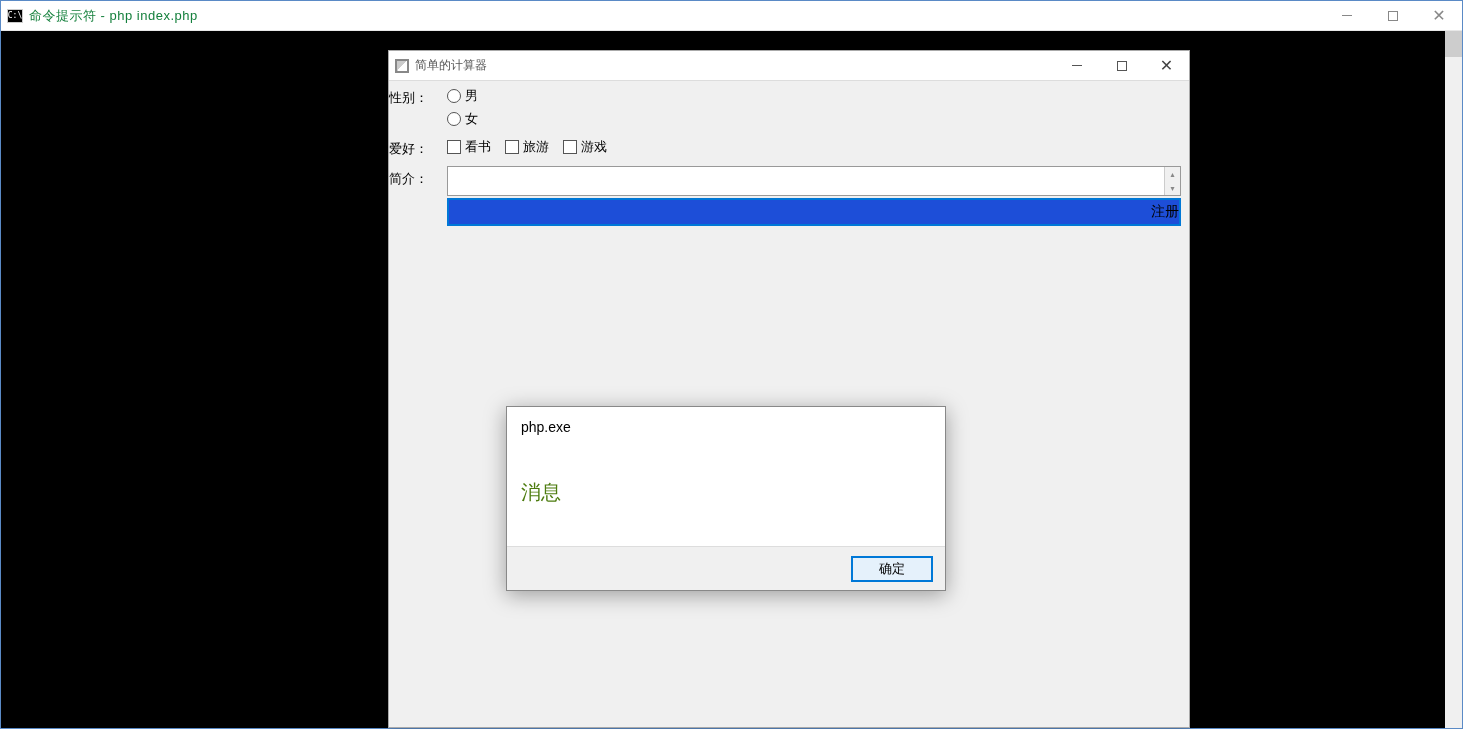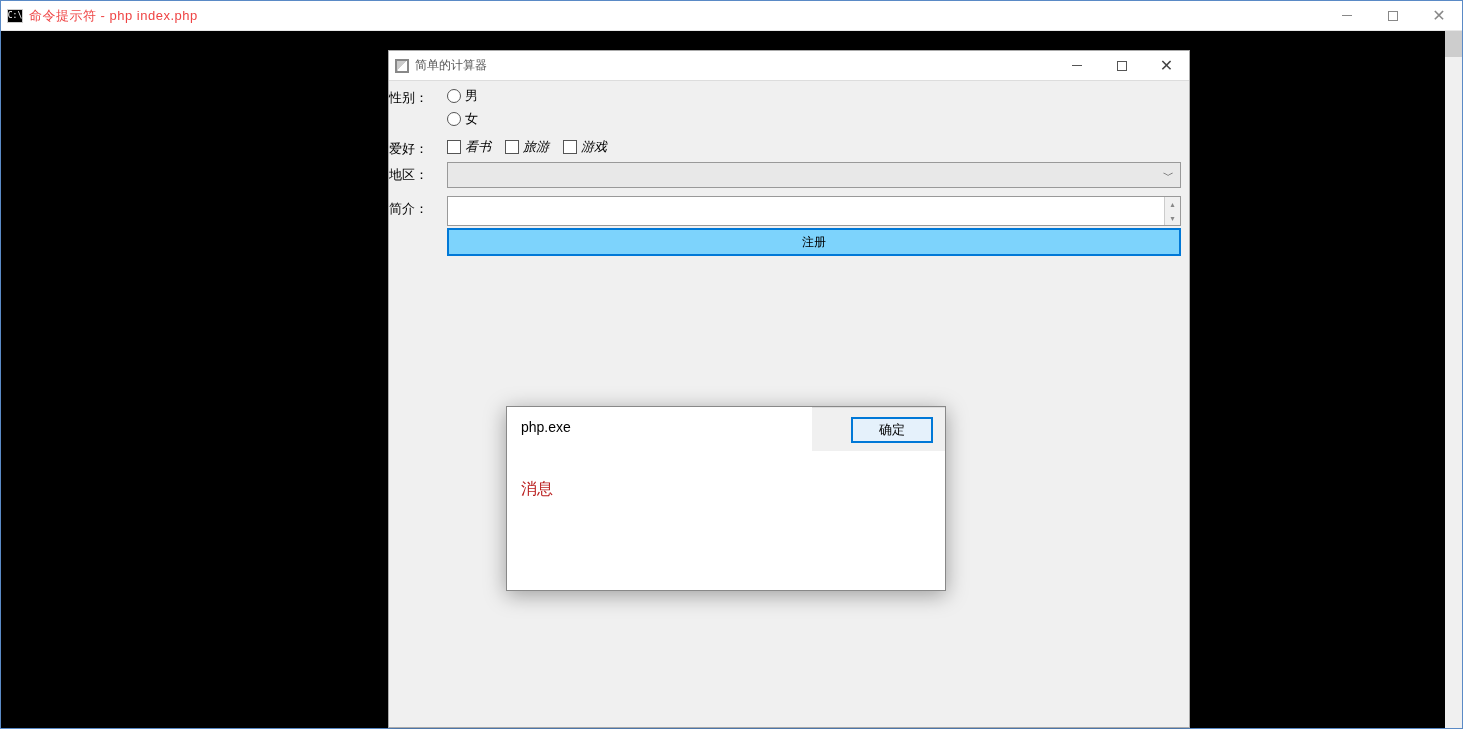--- a/index.html
+++ b/index.html
@@ -30,21 +30,21 @@
     color: #888;
     border-bottom: 1px solid #e8e8e8;
   }
   .console-icon {
     width: 16px; height: 14px;
     background: #000; border: 1px solid #ccc;
     display: flex; align-items: center; justify-content: center;
     color: #fff; font-size: 8px; font-family: monospace;
     margin-right: 6px;
   }
-  .console-title { font-size: 13px; color: #ef4444; font-family: "Microsoft YaHei", sans-serif; letter-spacing: 0.5px; }
+  .console-title { font-size: 13px; color: #15803d; font-family: "Microsoft YaHei", sans-serif; letter-spacing: 0.5px; }
   .console-ctrls { margin-left: auto; display: flex; }
   .console-ctrls .ctrl {
     width: 46px; height: 29px;
     display: flex; align-items: center; justify-content: center;
     color: #888; font-size: 14px;
   }
   .console-body {
     flex: 1;
     background: #000;
     color: #c0c0c0;
@@ -141,21 +141,21 @@
   .radio-dot {
     width: 14px; height: 14px;
     border: 1px solid #555; border-radius: 50%;
     background: #fff;
   }
   .check-box {
     width: 14px; height: 14px;
     border: 1px solid #555;
     background: #fff;
   }
-  .check-group { display: flex; gap: 14px; padding-top: 2px; align-items: center; font-style: italic;}
+  .check-group { display: flex; gap: 14px; padding-top: 2px; align-items: center;}
   .combo {
     width: 100%;
     height: 26px;
     border: 1px solid #999;
     background: #e8e8e8;
     display: flex; align-items: center; justify-content: flex-end;
     padding: 0 6px;
   }
   .combo .chev { color: #444; font-size: 11px; }
   .textarea-wrap {
@@ -173,47 +173,47 @@
     display: flex; flex-direction: column;
   }
   .textarea-spin div {
     flex: 1; display: flex; align-items: center; justify-content: center;
     font-size: 8px; color: #888;
   }
   .submit-btn {
     width: 100%;
     height: 28px;
     border: 2px solid #0078d7;
-    background: #7dd3fc;
+    background: #1d4ed8;
     color: #000;
-    font-size: 12px;
-    display: flex; align-items: center; justify-content: center;
+    font-size: 14px;
+    display: flex; align-items: center; justify-content: flex-end;
     margin-top: 2px;
   }
 
   
   .msg-dialog {
     position: absolute;
     left: 506px;
     top: 406px;
     width: 440px;
     height: 185px;
     background: #fff;
     border: 1px solid #888;
     box-shadow: 0 4px 20px rgba(0,0,0,.35);
     display: flex;
-    flex-direction: row;
+    flex-direction: column;
   }
   .msg-body {
     flex: 1;
     padding: 12px 14px 8px 14px;
     background: #fff;
   }
   .msg-body .msg-title { font-size: 14px; color: #000; margin-bottom: 18px; }
-  .msg-body .msg-heading { font-size: 16px; color: #b91c1c; margin-bottom: 14px; margin-top: 44px; }
+  .msg-body .msg-heading { font-size: 20px; color: #4d7c0f; margin-bottom: 14px; margin-top: 44px; }
   .msg-body .msg-text { font-size: 14px; color: #000; }
   .msg-footer {
     height: 44px;
     background: #f0f0f0;
     display: flex; align-items: center; justify-content: flex-end;
     padding: 0 12px;
     border-top: 1px solid #ddd;
   }
   .msg-ok {
     width: 82px; height: 26px;
@@ -306,29 +306,20 @@
             <span>旅游</span>
           </div>
           <div class="check-item">
             <span class="check-box"></span>
             <span>游戏</span>
           </div>
         </div>
       </div>
     </div>
 
-    <div class="form-row tight">
-      <div class="form-label">地区：</div>
-      <div class="form-control-area">
-        <div class="combo">
-          <span></span>
-          <span class="chev">﹀</span>
-        </div>
-      </div>
-    </div>
 
     <div class="form-row" style="margin-top:2px;">
       <div class="form-label">简介：</div>
       <div class="form-control-area">
         <div class="textarea-wrap">
           <div class="textarea-main"></div>
           <div class="textarea-spin">
             <div>▴</div>
             <div>▾</div>
           </div>

